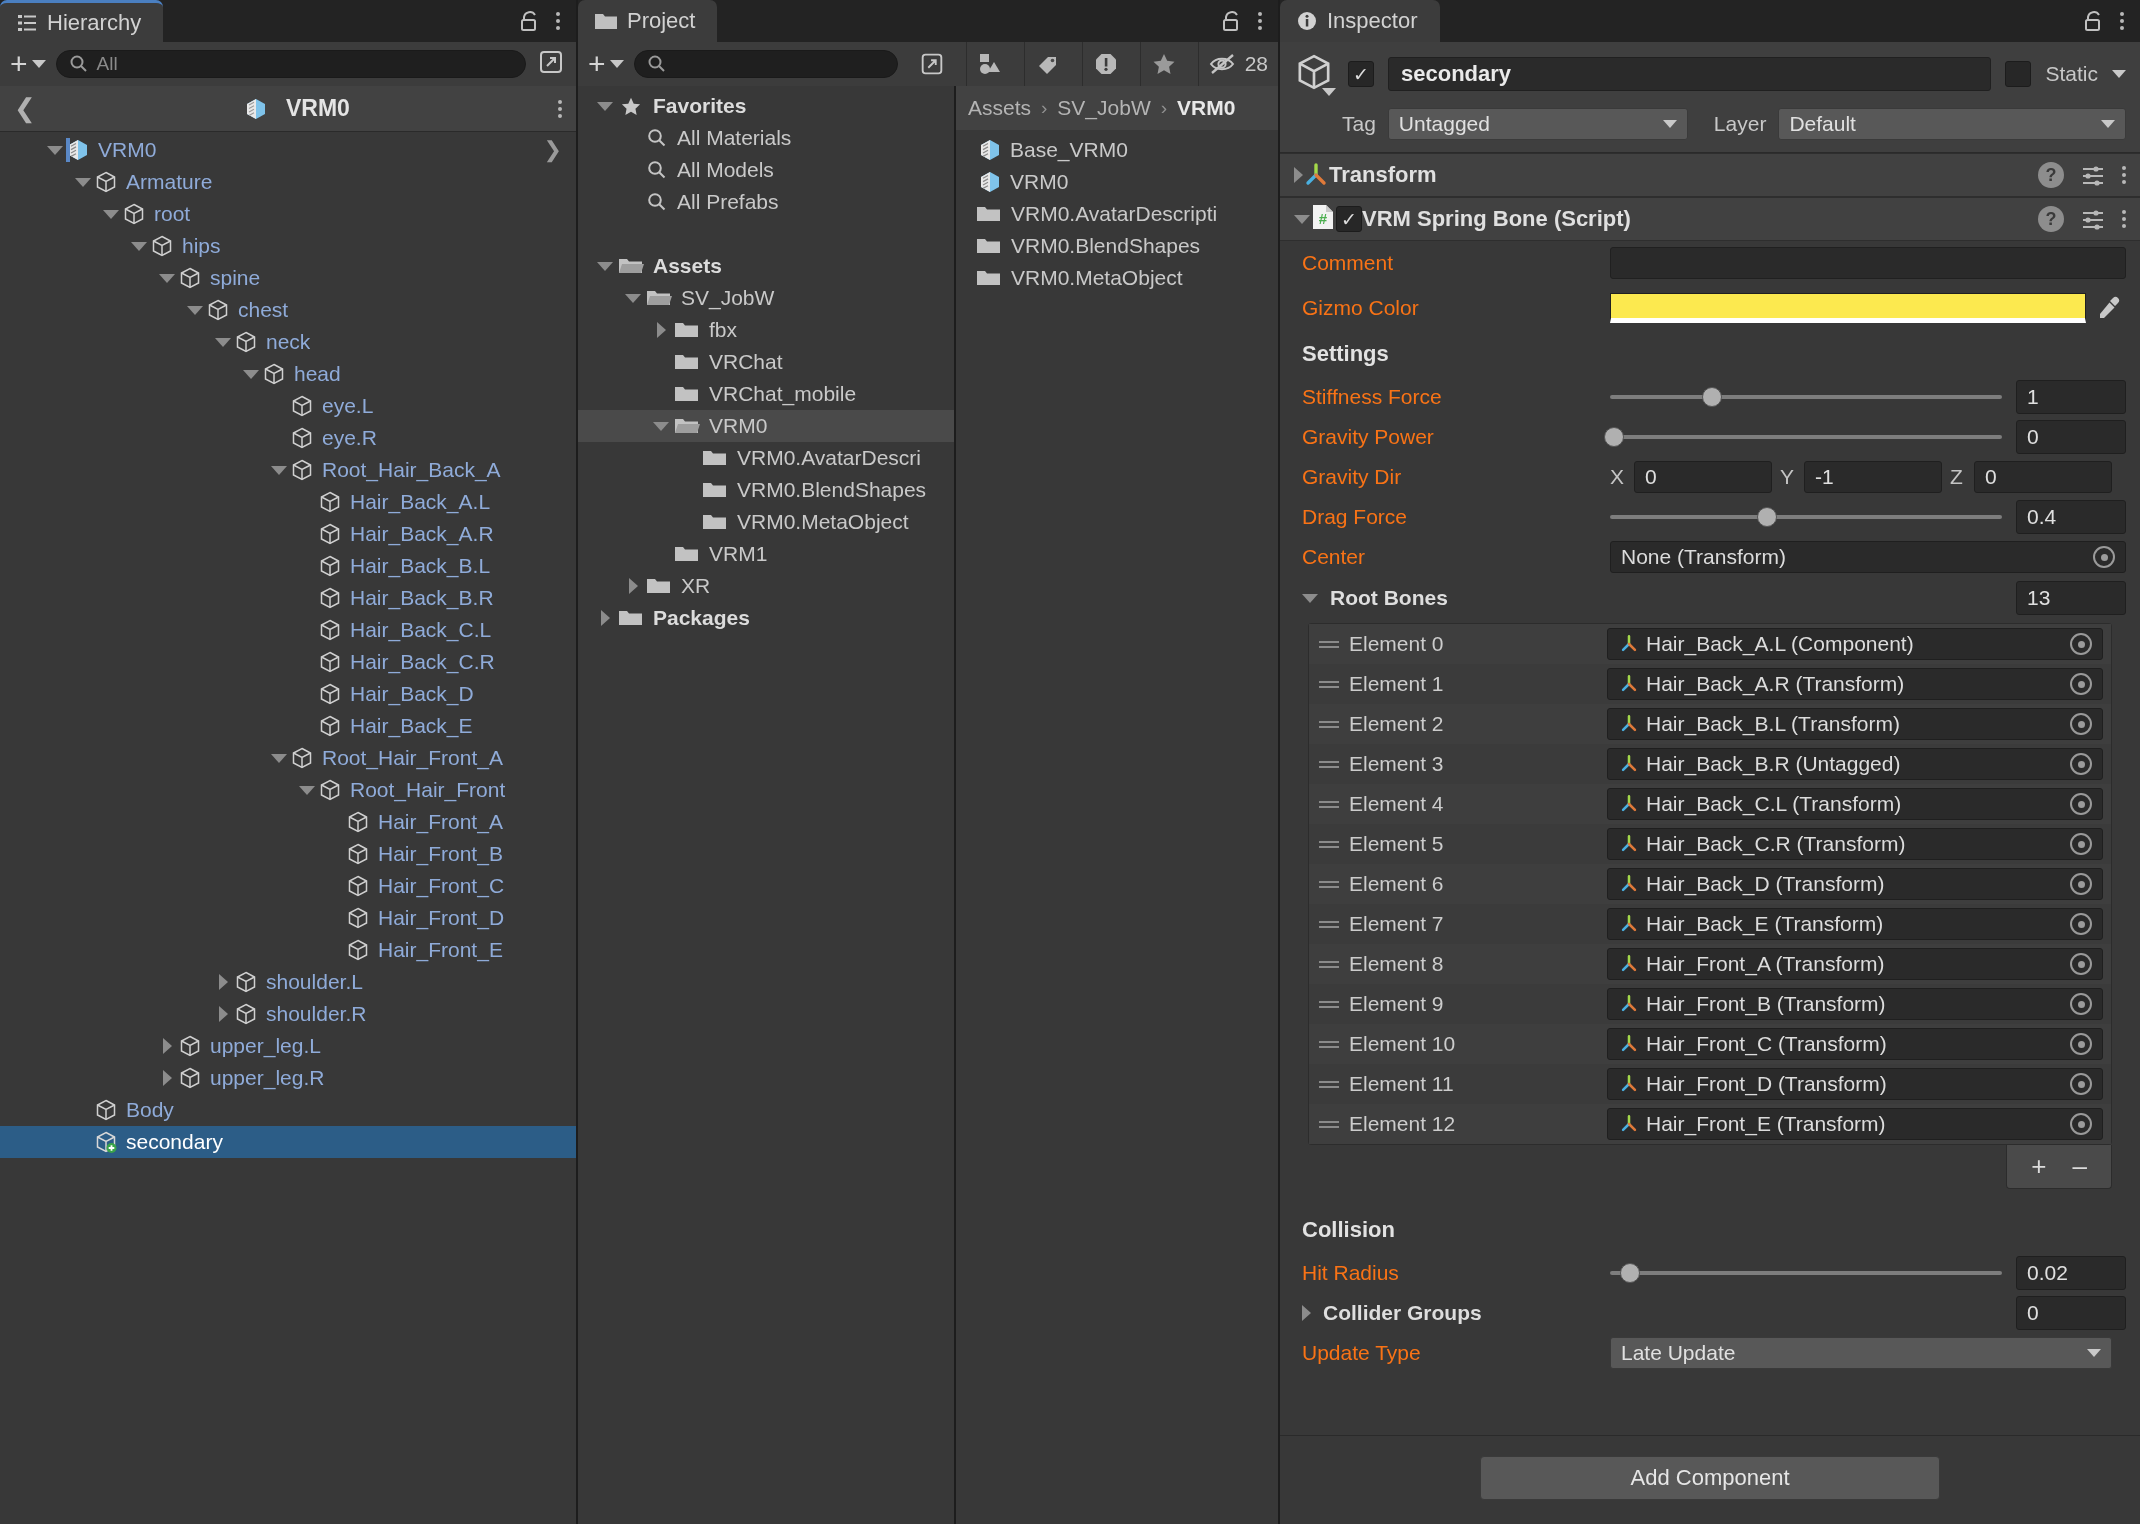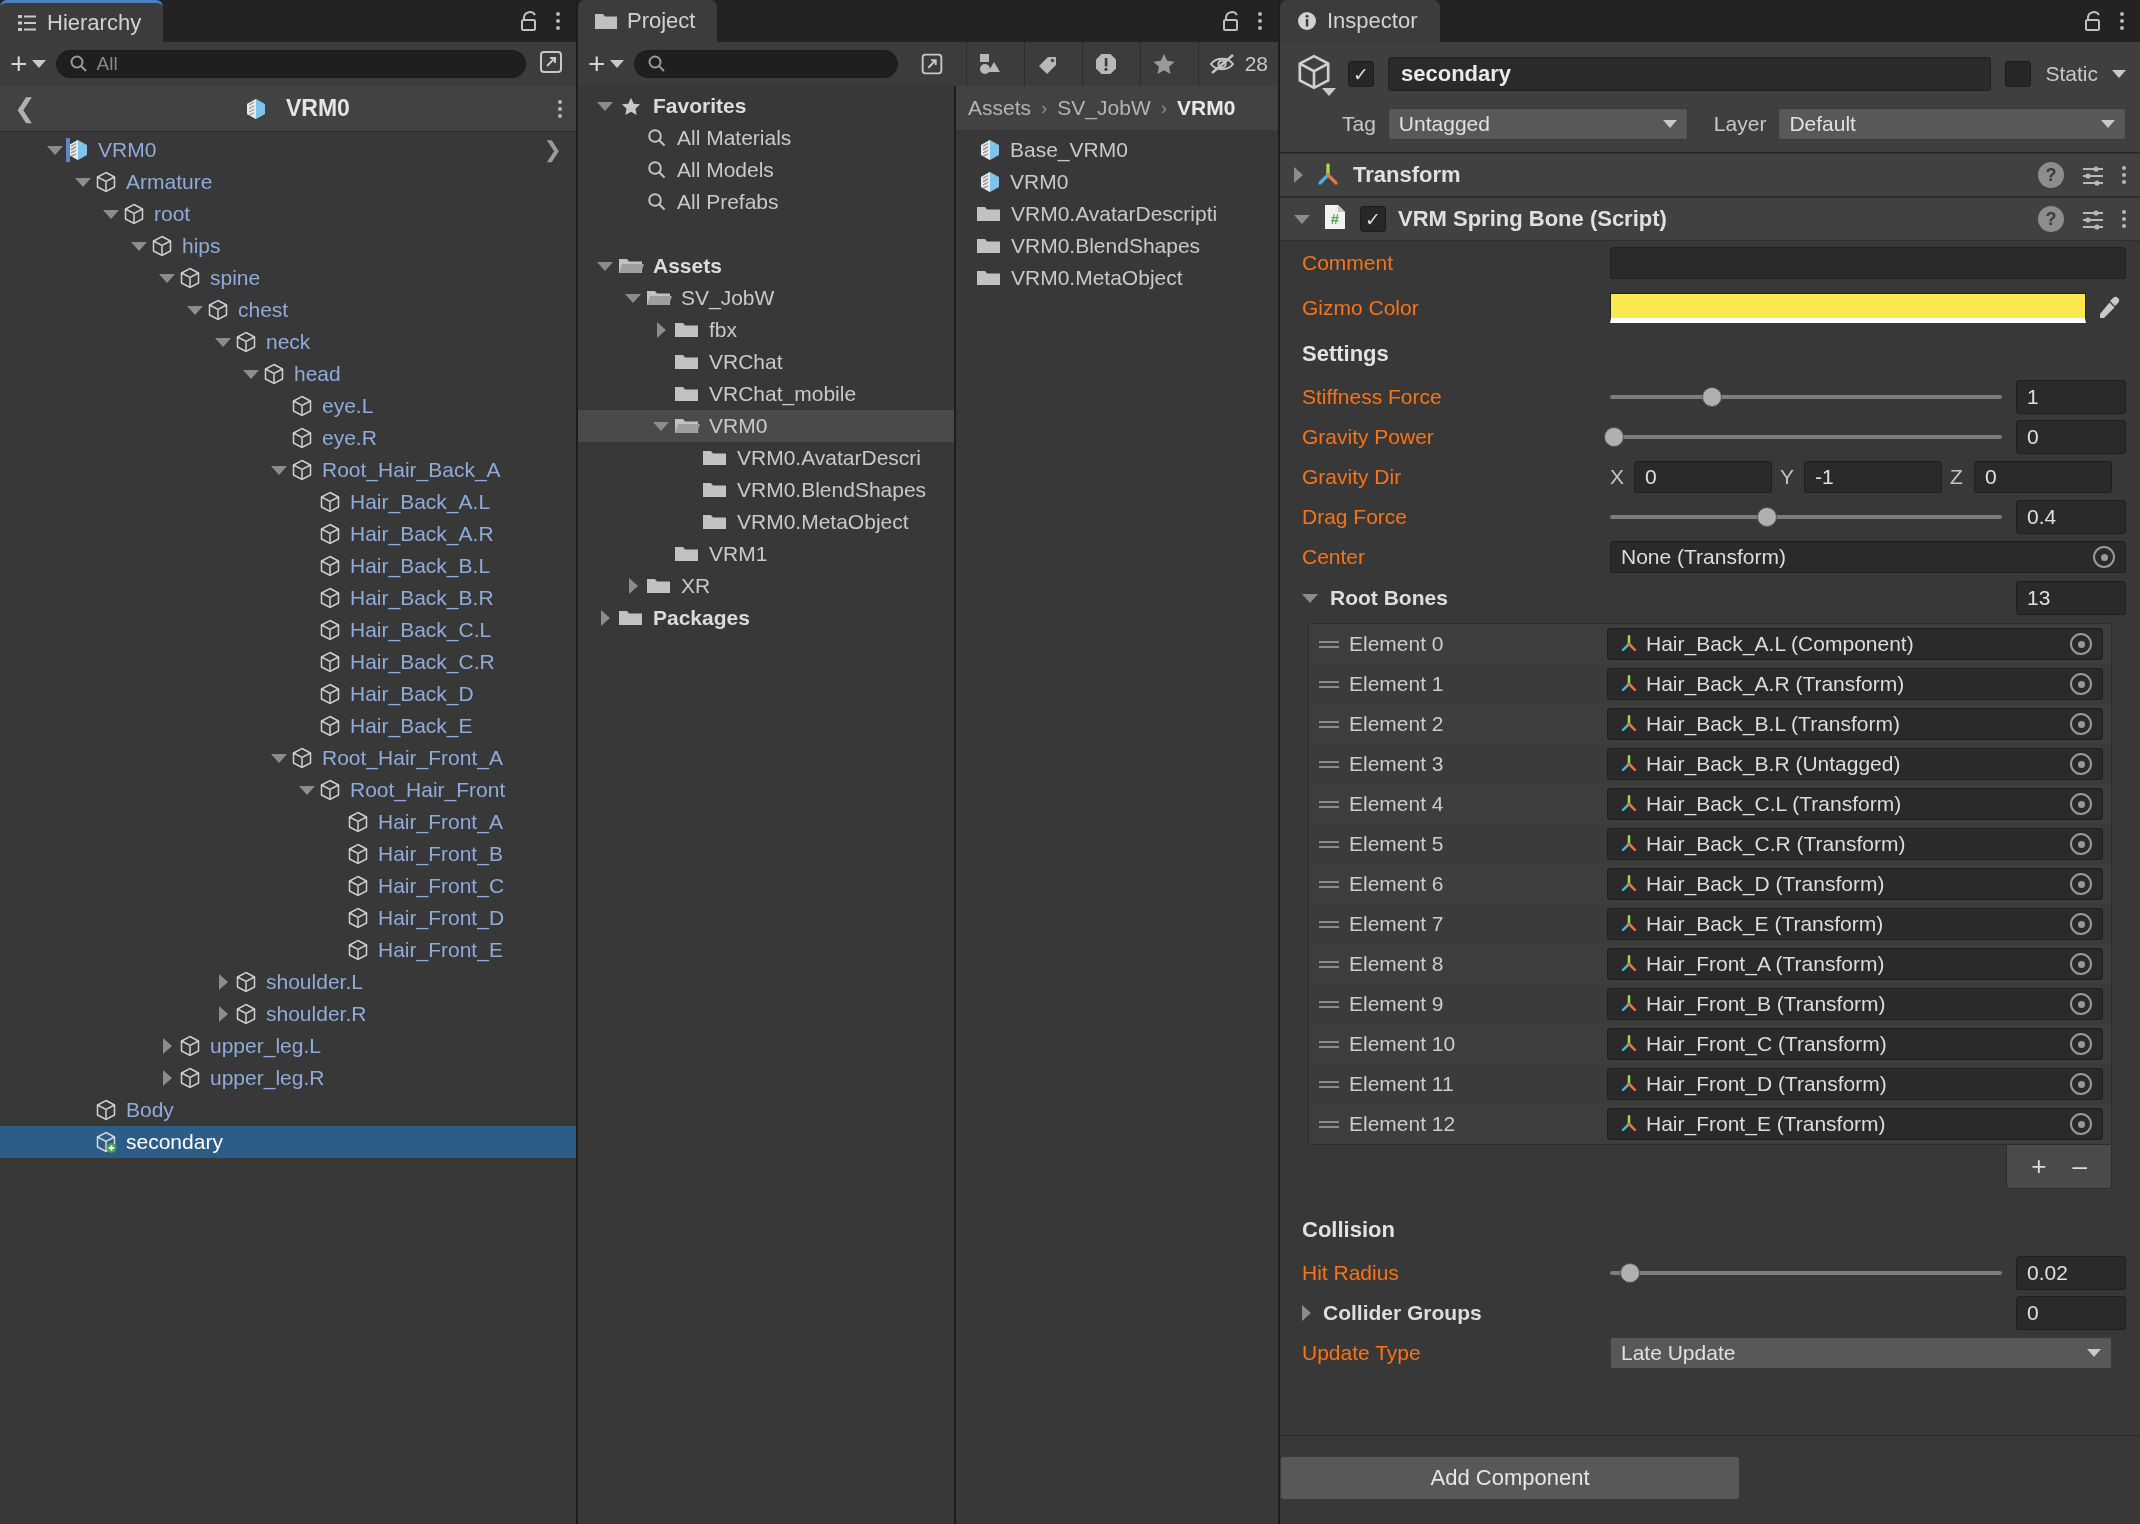--- a/index.html
+++ b/index.html
@@ -79,21 +79,21 @@
   .ck { width:26px;height:26px;background:#272727;border:1px solid #1c1c1c;border-radius:3px;
         display:flex;align-items:center;justify-content:center;color:#dcdcdc;font-size:19px;flex-shrink:0; }
   .ck.empty { color:transparent; }
   .namefield { flex:1; height:34px; background:#2a2a2a; border:1px solid #202020; border-radius:3px;
                display:flex; align-items:center; padding:0 12px; font-size:22px; color:#eaeaea; font-weight:bold;}
   .lblstatic { font-size:21px; color:#c8c8c8; }
   .dropdown { height:32px; background:#585858; border:1px solid #3a3a3a; border-radius:3px;
               display:flex; align-items:center; padding:0 10px; font-size:21px; color:#e0e0e0; gap:8px;}
   .dropdown .dcaret { margin-left:auto; }
 
-  .comp-head { height:44px; background:#414141; display:flex; align-items:center; gap:12px;
+  .comp-head { height:44px; background:#414141; display:flex; align-items:center; gap:0;
                padding:0 14px; border-top:1px solid #2e2e2e; border-bottom:1px solid #2e2e2e; }
   .comp-head .cname { font-size:22px; font-weight:bold; color:#e0e0e0; }
   .comp-head .right { margin-left:auto; display:flex; align-items:center; gap:16px; }
   .qmark { width:26px;height:26px;border-radius:50%;background:#8d8d8d;color:#3a3a3a;
            font-size:18px;font-weight:bold;display:flex;align-items:center;justify-content:center; }
 
   .frow { height:40px; display:flex; align-items:center; padding:0 14px 0 22px; font-size:21px; }
   .frow .flabel { width:308px; color:#f97316; flex-shrink:0; }
   .frow .flabel.bold { font-weight:bold; color:#dedede; }
   .sectionhdr { height:46px; display:flex; align-items:center; padding:0 14px 0 22px;
@@ -122,21 +122,21 @@
   .listbox { margin:4px 28px 0 28px; border:1px solid #2c2c2c; background:#3b3b3b; border-radius:3px; }
   .lrow { height:40px; display:flex; align-items:center; padding:0 8px 0 10px; font-size:21px; }
   .lrow:nth-child(odd) { background:#3e3e3e; }
   .lrow .grip { width:30px; color:#8a8a8a; font-size:20px; letter-spacing:0; display:flex; flex-direction:column; gap:3px;}
   .lrow .grip i { display:block; width:20px;height:2px;background:#8a8a8a; }
   .lrow .ename { width:258px; color:#cccccc; }
   .plusminus { display:flex; justify-content:flex-end; margin:0 28px; }
   .pmbox { background:#4a4a4a; border:1px solid #2c2c2c; border-top:none; border-radius:0 0 4px 4px;
            display:flex; align-items:center; gap:26px; padding:6px 24px; font-size:26px; color:#dcdcdc; }
 
-  .addcomp { display:flex; justify-content:flex-start; padding:20px 0 24px 0; }
+  .addcomp { display:flex; justify-content:center; padding:20px 0 24px 0; }
   .addcomp .btn { width:460px; height:44px; background:#585858; border:1px solid #3a3a3a; border-radius:4px;
                   display:flex; align-items:center; justify-content:center; font-size:22px; color:#e6e6e6; }
   .insp-footer { border-top:1px solid #2a2a2a; background:#383838; }
 </style>
 </head>
 <body>
 
 <div class="app">
 
   <div class="hierarchy">

